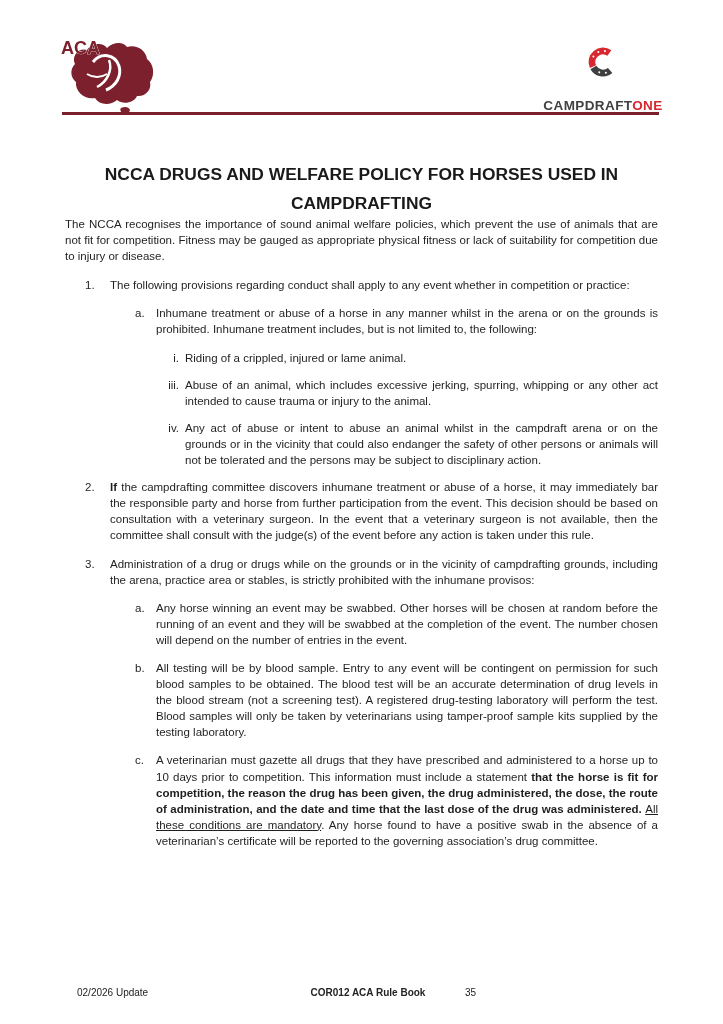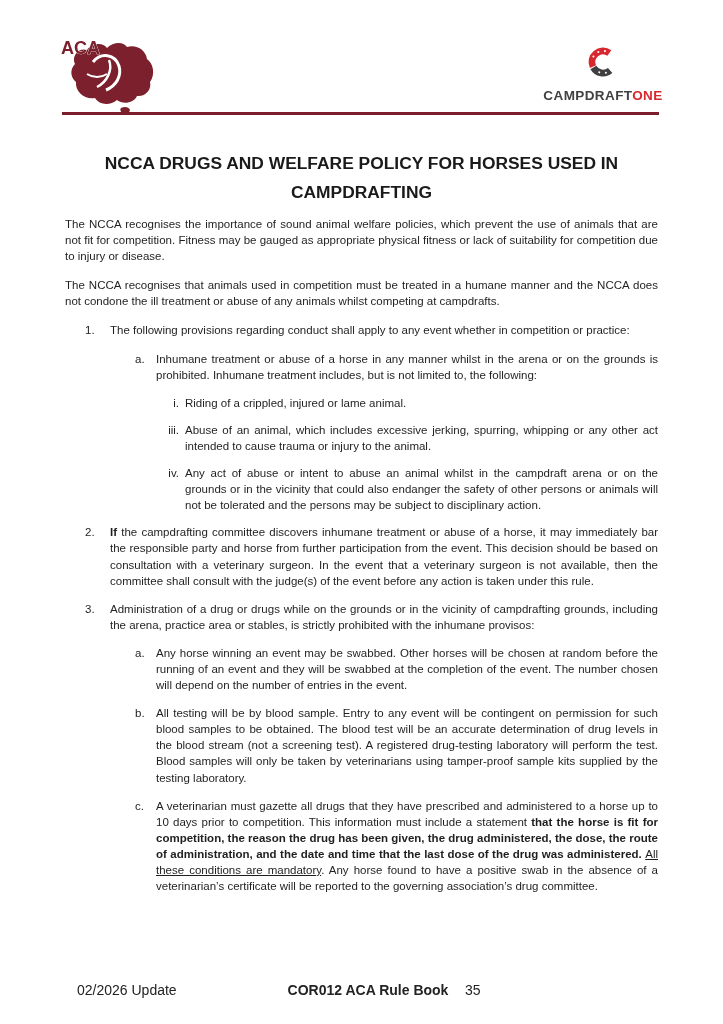--- a/index.html
+++ b/index.html
@@ -13,33 +13,33 @@
     overflow:hidden;
   }
   
   .logo-aca { position:absolute; left:58px; top:34px; width:106px; height:82px; }
   .logo-cdo {
     position:absolute; right:64px; top:44px; width:112px;
     display:flex; flex-direction:column; align-items:center;
   }
   .cdo-icon { width:34px; height:36px; }
   .cdo-text {
-    margin-top:8px;
+    margin-top:18px;
     font-size:13.5px; font-weight:bold; letter-spacing:0.4px;
     color:#414042; white-space:nowrap;
   }
   .cdo-text .red { color:#d7282f; }
   .rule {
     position:absolute; top:112px; left:62px; width:597px; height:3px;
     background:#7b1f2d;
   }
   
   .title {
     position:absolute; top:142px; left:65px; right:65px;
-    margin:7px; text-align:center;
+    margin:18px; text-align:center;
     font-size:17.4px; font-weight:bold; line-height:28.5px;
     color:#1a1a1a;
   }
   
   .body {
     position:absolute; top:216px; left:65px; right:65px;
     font-size:11.5px; line-height:16.1px; text-align:justify;
   }
   .body p { margin:0 0 13px 0; }
   .li { display:flex; margin:0 0 12px 0; }
@@ -50,21 +50,21 @@
   .l2 { margin-left:70px; }
   .l2 .mk { flex-basis:21px; }
   .l3 { margin-left:98px; margin-bottom:11px; }
   .l3 .mk { flex-basis:22px; text-align:right; padding-right:6px; box-sizing:border-box; }
   .b { font-weight:bold; }
   .u { text-decoration:underline; }
   
   .footer {
     position:absolute; left:65px; right:64px; bottom:26px;
     display:flex; align-items:baseline;
-    font-size:14px; color:#232323;
+    font-size:10px; color:#232323;
   }
   .f-left  { flex:1; text-align:left; padding-left:12px; }
   .f-center{ flex:1; text-align:center;font-weight:bold; }
   .f-right { flex:1; }
 </style>
 </head>
 <body>
 
 <div class="page">
 
@@ -97,21 +97,20 @@
 
   <div class="rule"></div>
 
   <h1 class="title">
     <span>NCCA DRUGS AND WELFARE POLICY FOR HORSES USED IN</span><br>
     <span>CAMPDRAFTING</span>
   </h1>
 
   <div class="body">
     <p>The NCCA recognises the importance of sound animal welfare policies, which prevent the use of animals that are not fit for competition. Fitness may be gauged as appropriate physical fitness or lack of suitability for competition due to injury or disease.</p>
-    <p>The NCCA recognises that animals used in competition must be treated in a humane manner and the NCCA does not condone the ill treatment or abuse of any animals whilst competing at campdrafts.</p>
 
     <div class="li l1">
       <span class="mk">1.</span>
       <span class="txt">The following provisions regarding conduct shall apply to any event whether in competition or practice:</span>
     </div>
 
     <div class="li l2">
       <span class="mk">a.</span>
       <span class="txt">Inhumane treatment or abuse of a horse in any manner whilst in the arena or on the grounds is prohibited. Inhumane treatment includes, but is not limited to, the following:</span>
     </div>

